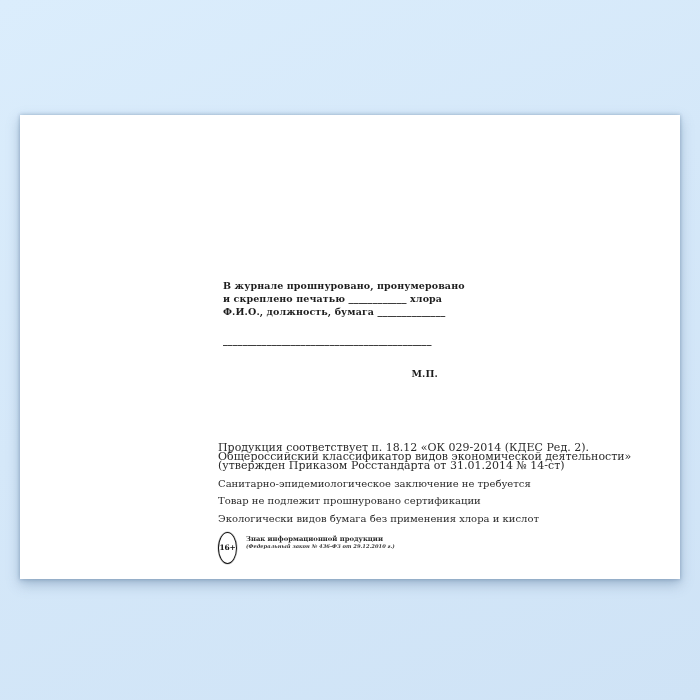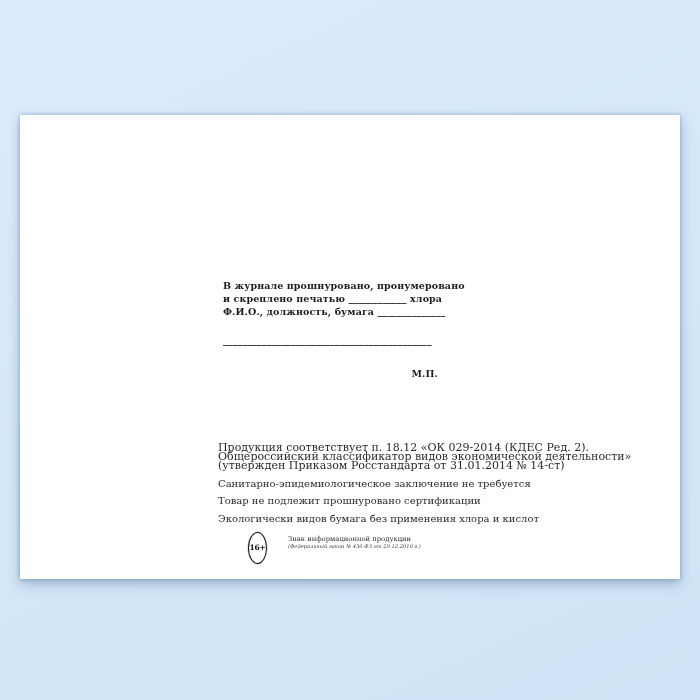--- a/index.html
+++ b/index.html
@@ -70,23 +70,22 @@
     border-radius: 50%;
     display: flex;
     align-items: center;
     justify-content: center;
     font-weight: bold;
     font-size: 7.5px;
     letter-spacing: -0.3px;
     color: #111;
     flex: 0 0 auto;
     box-shadow: 0 0 0 0.5px rgba(0,0,0,0.25);
-    margin-left: 30px;
   }
-  .age-texts { margin-left: 21px; padding-top: 3px; }
+  .age-texts { margin-left: 9px; padding-top: 3px; font-weight: bold; }
   .age-title {
     font-size: 6.8px;
     line-height: 8px;
   }
   .age-subtitle {
     font-size: 5.2px;
     line-height: 7px;
     font-style: italic;
     color: #3a3a3a;
   }

